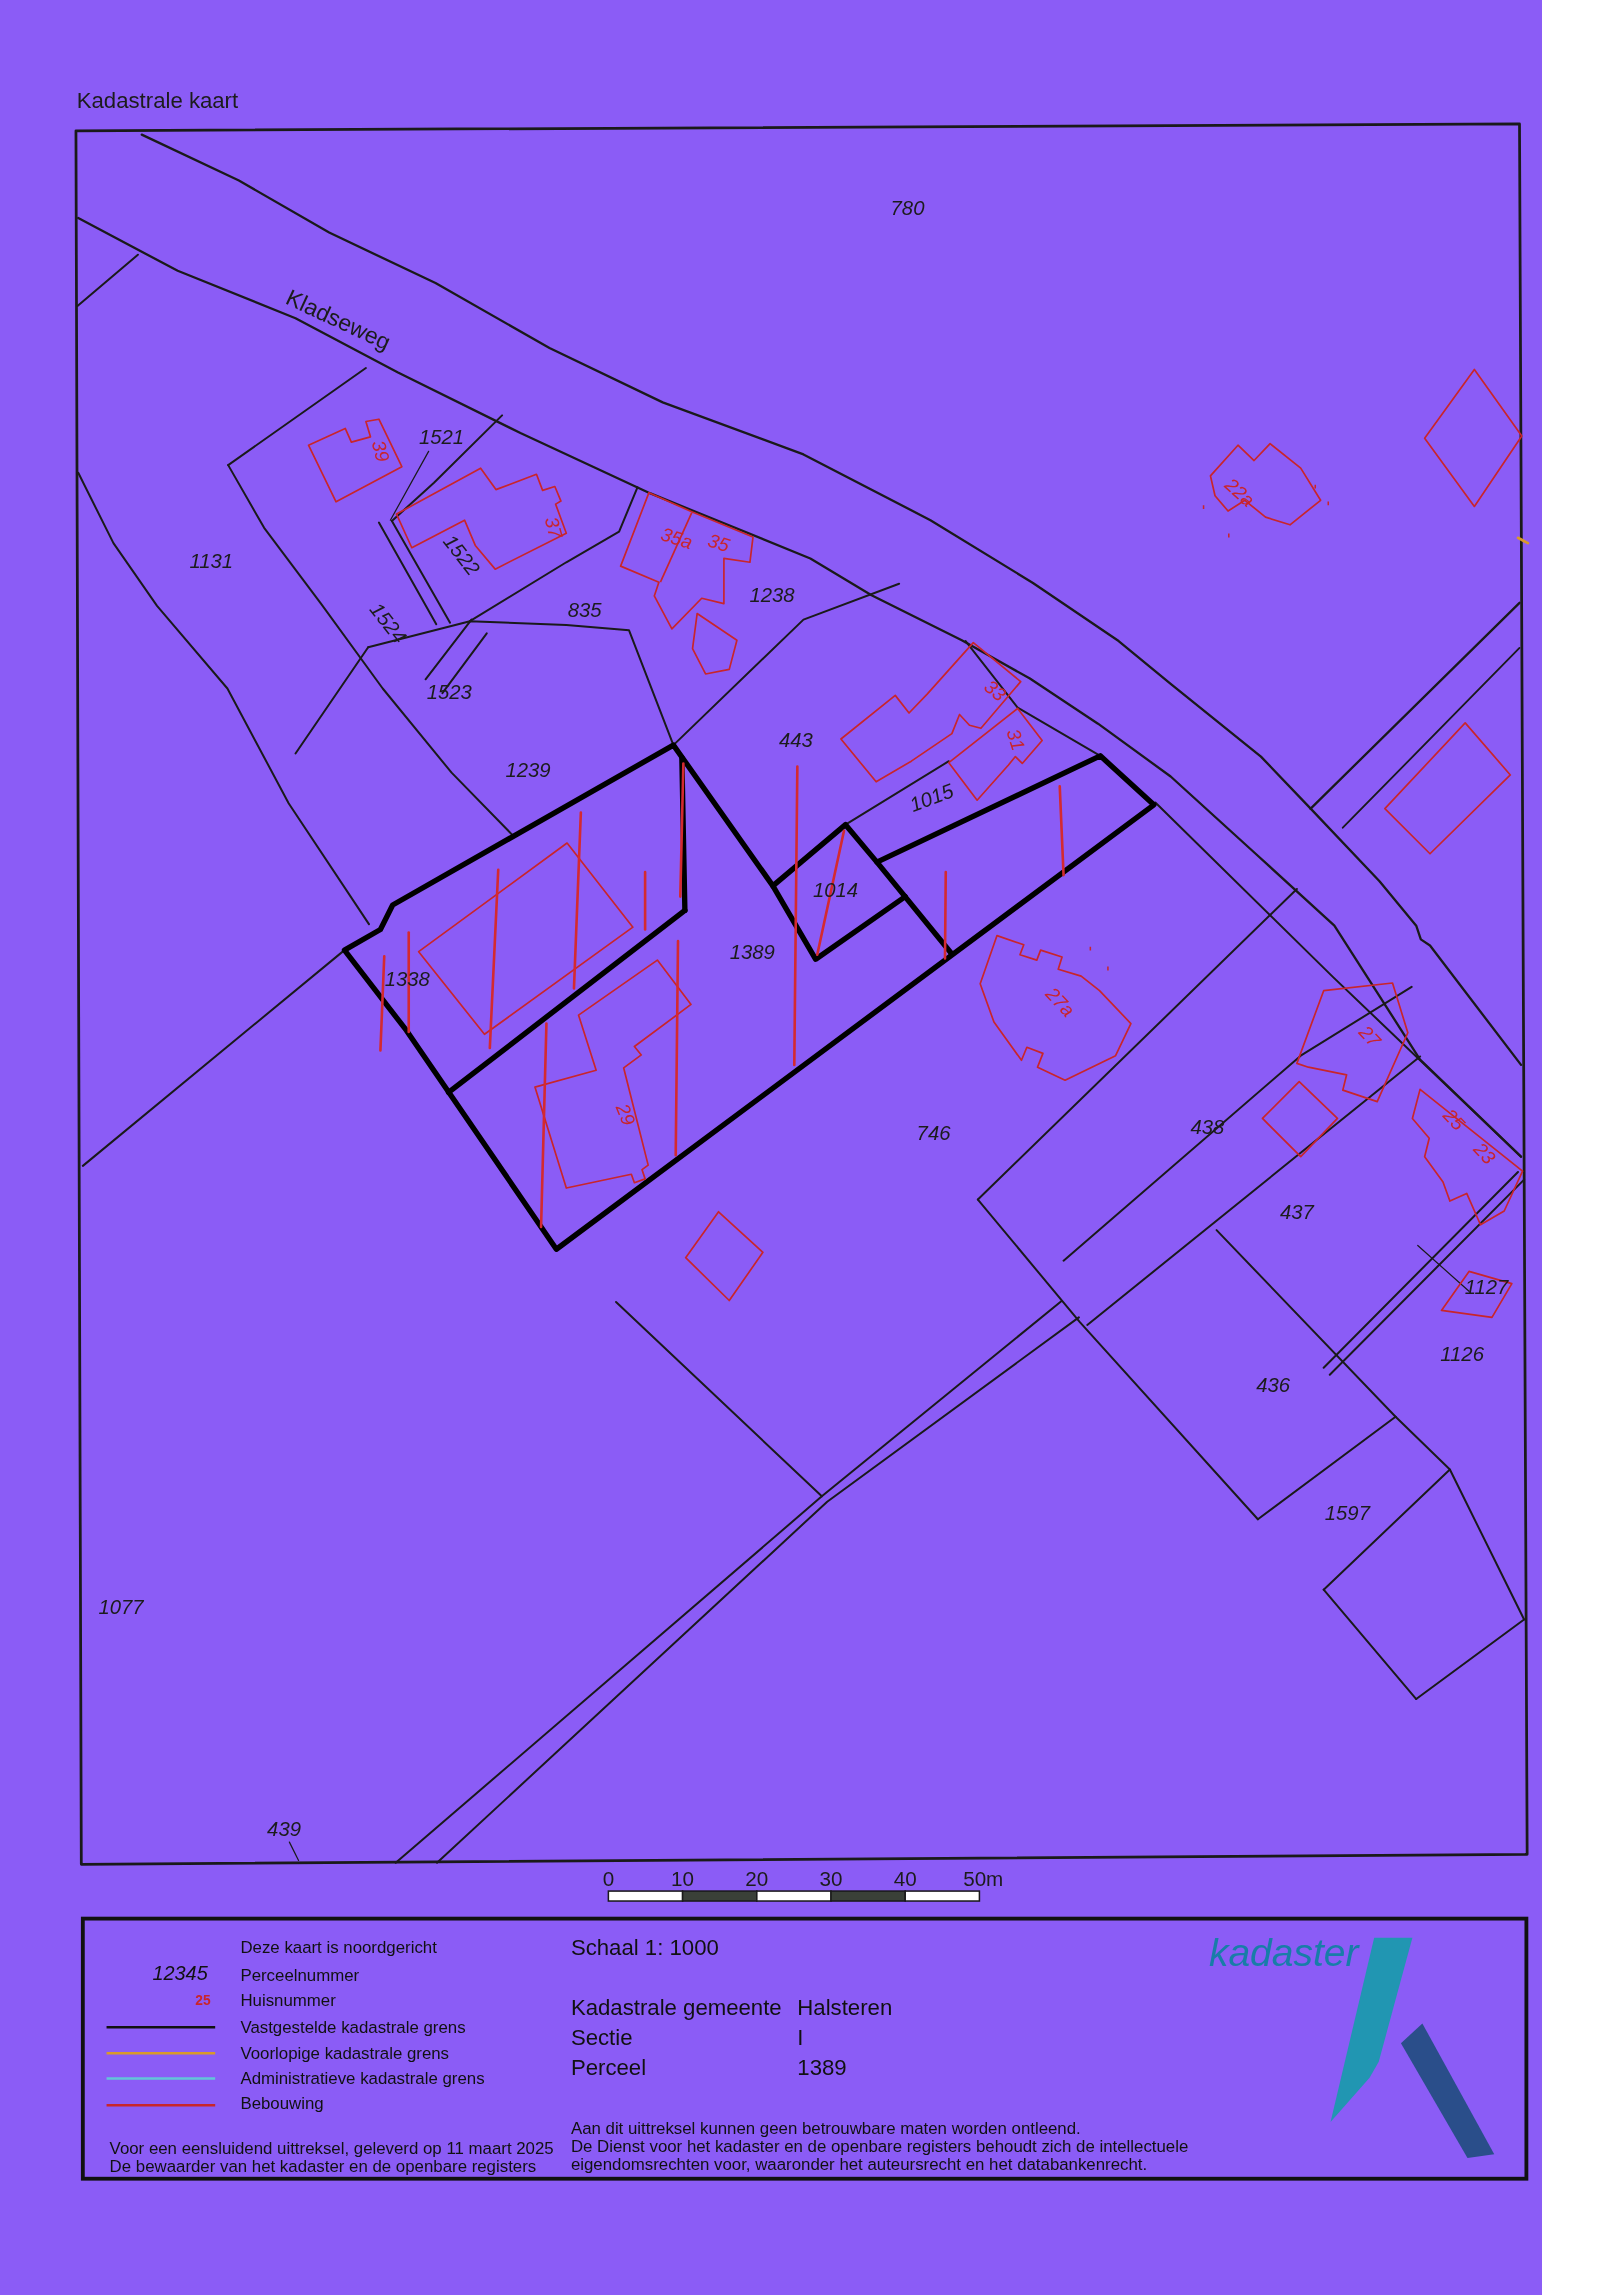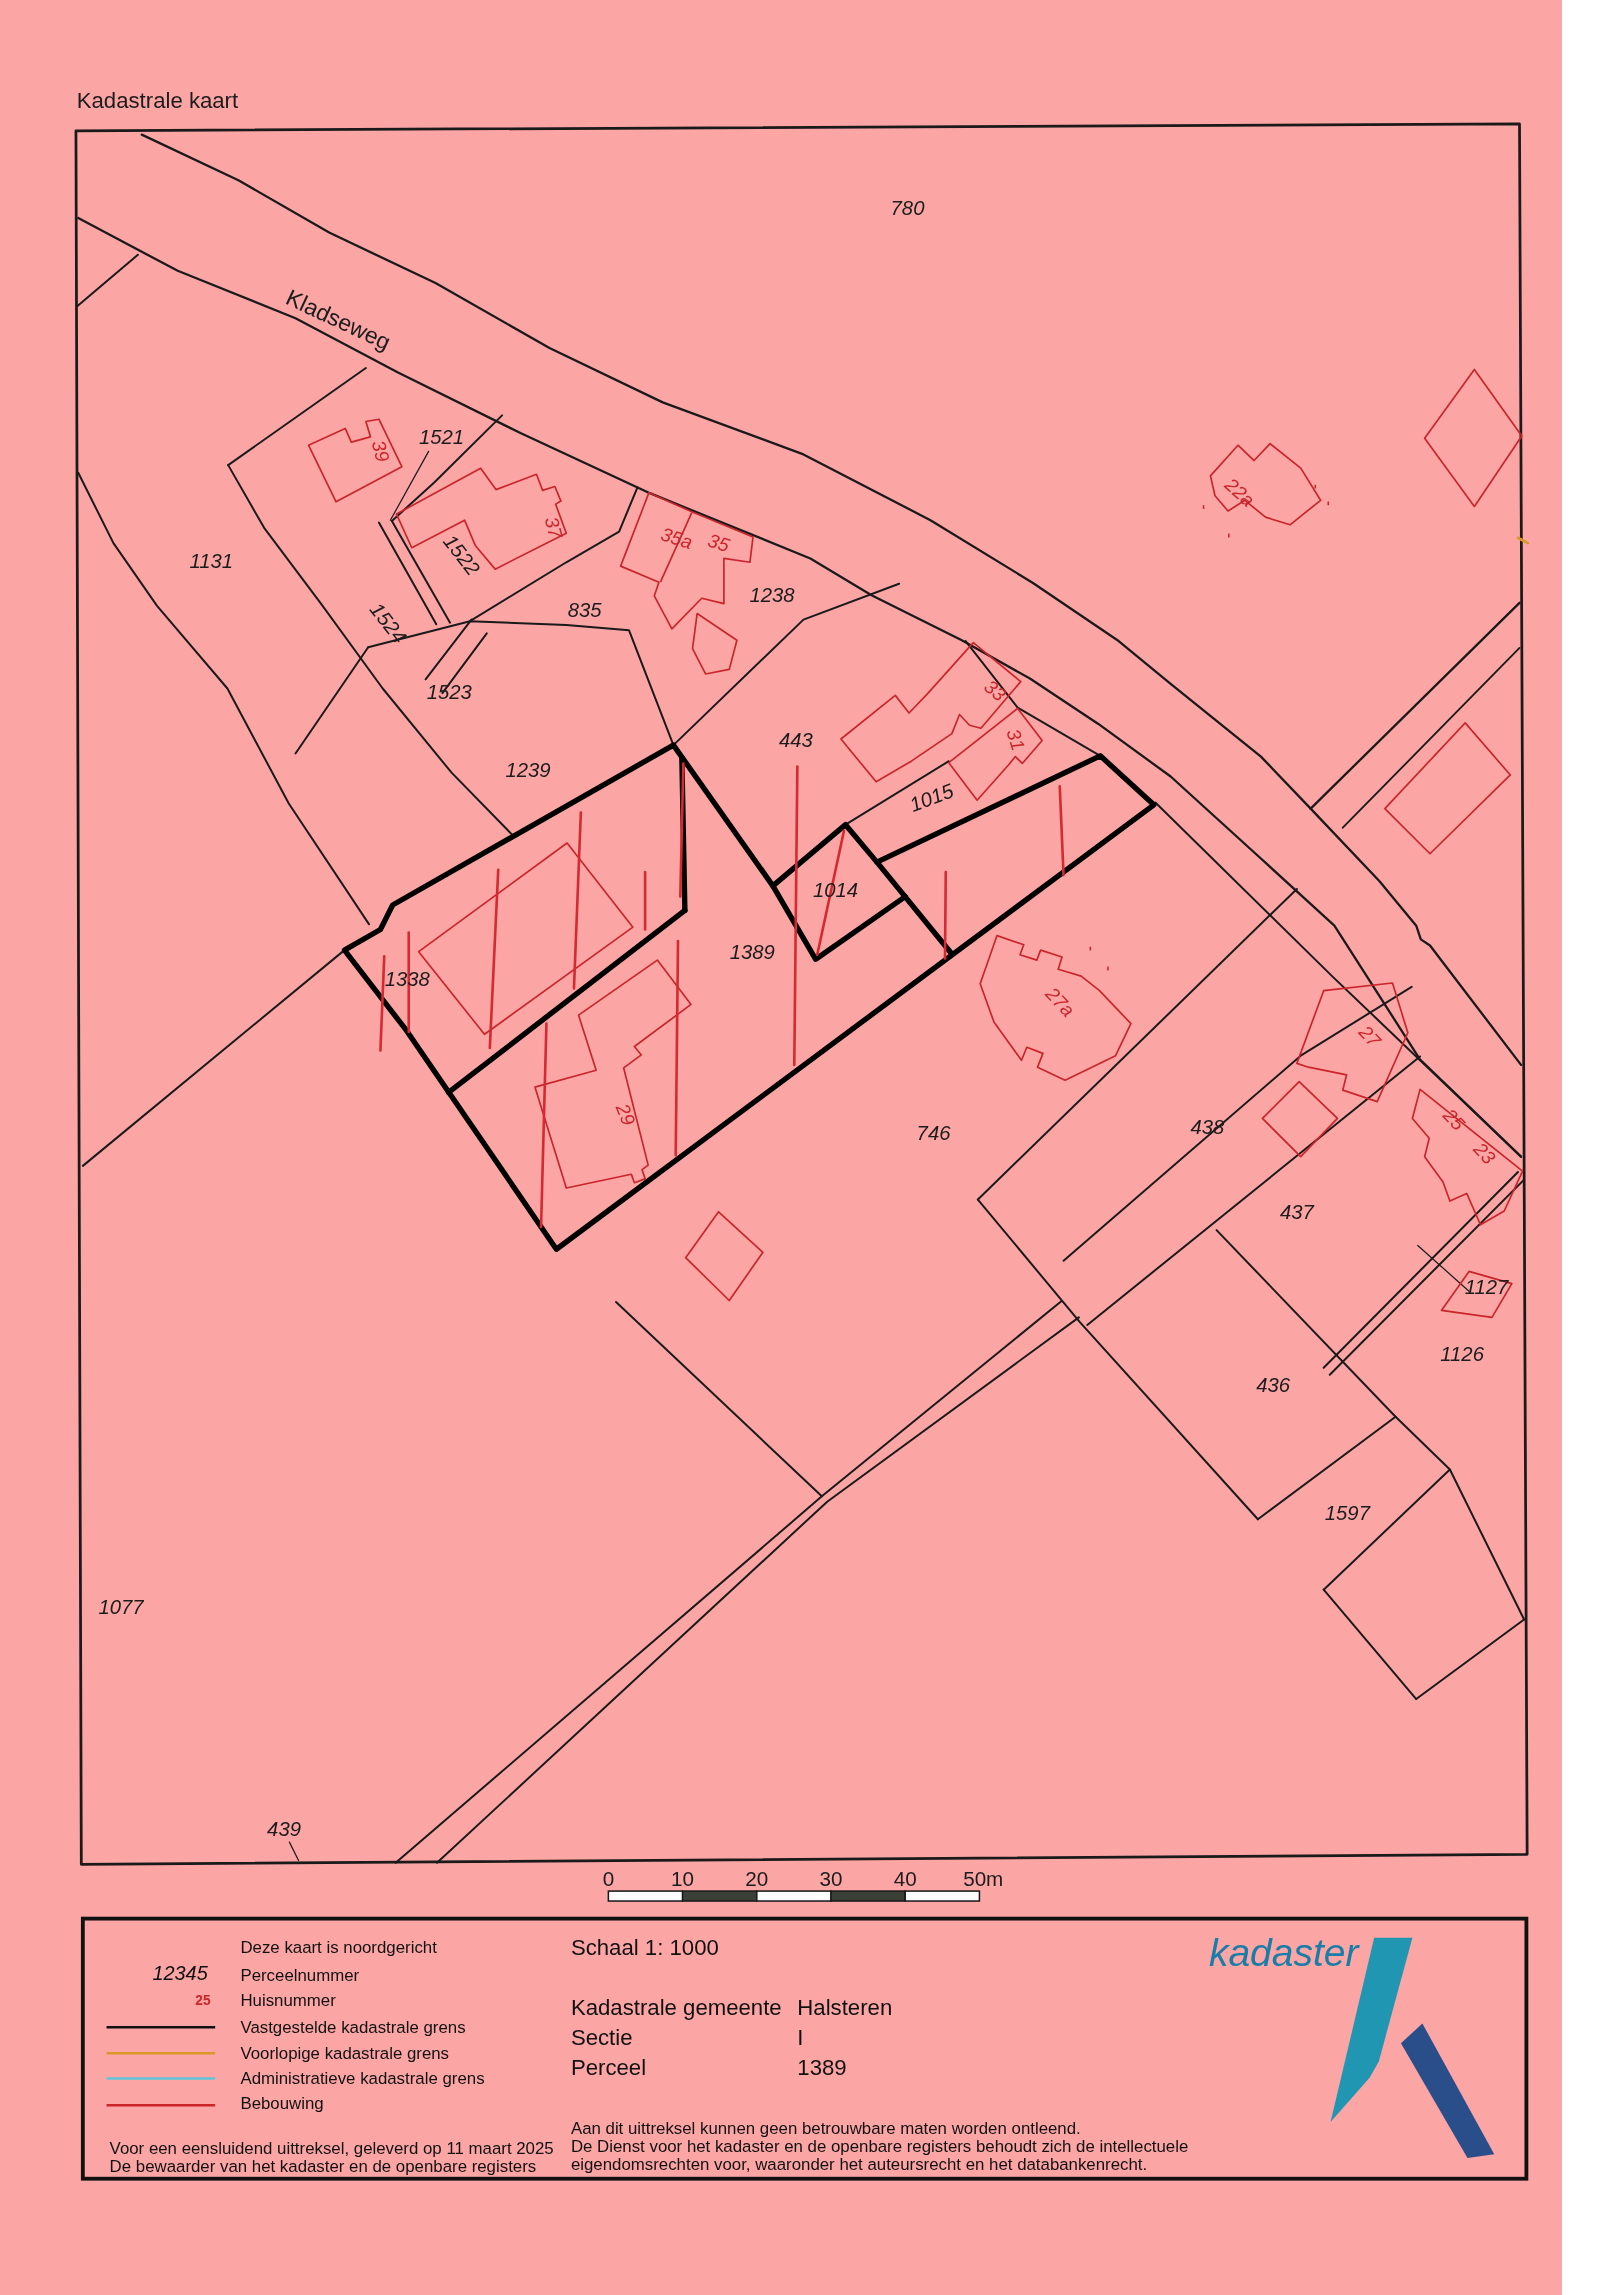--- a/index.html
+++ b/index.html
@@ -1,16 +1,16 @@
 <!DOCTYPE html>
 <html style="font-size:12.2px"><head>
 <meta charset="utf-8">
 <style>
   html,body{margin:0;padding:0;background:#ffffff;} *{-webkit-font-smoothing:antialiased;}
-  #page{position:relative;width:1542px;height:2295px;background:#fca5a5;font-family:"Liberation Sans",sans-serif;padding-left:20px;}
+  #page{position:relative;width:1542px;height:2295px;background:#8b5cf6;font-family:"Liberation Sans",sans-serif;}
   svg{position:absolute;left:0;top:0;}
   .pn{font-family:"Liberation Sans",sans-serif;font-style:italic;fill:#1c1c1c;font-size:26.5px;}
   .hn{font-family:"Liberation Sans",sans-serif;font-style:italic;fill:#c9252b;font-size:25px;}
   .ft{font-family:"Liberation Sans",sans-serif;fill:#111;}
 </style>
 </head>
 <body>
 <div id="page">
 <svg width="1623" height="2295" viewBox="0 0 2121 3000">
 

